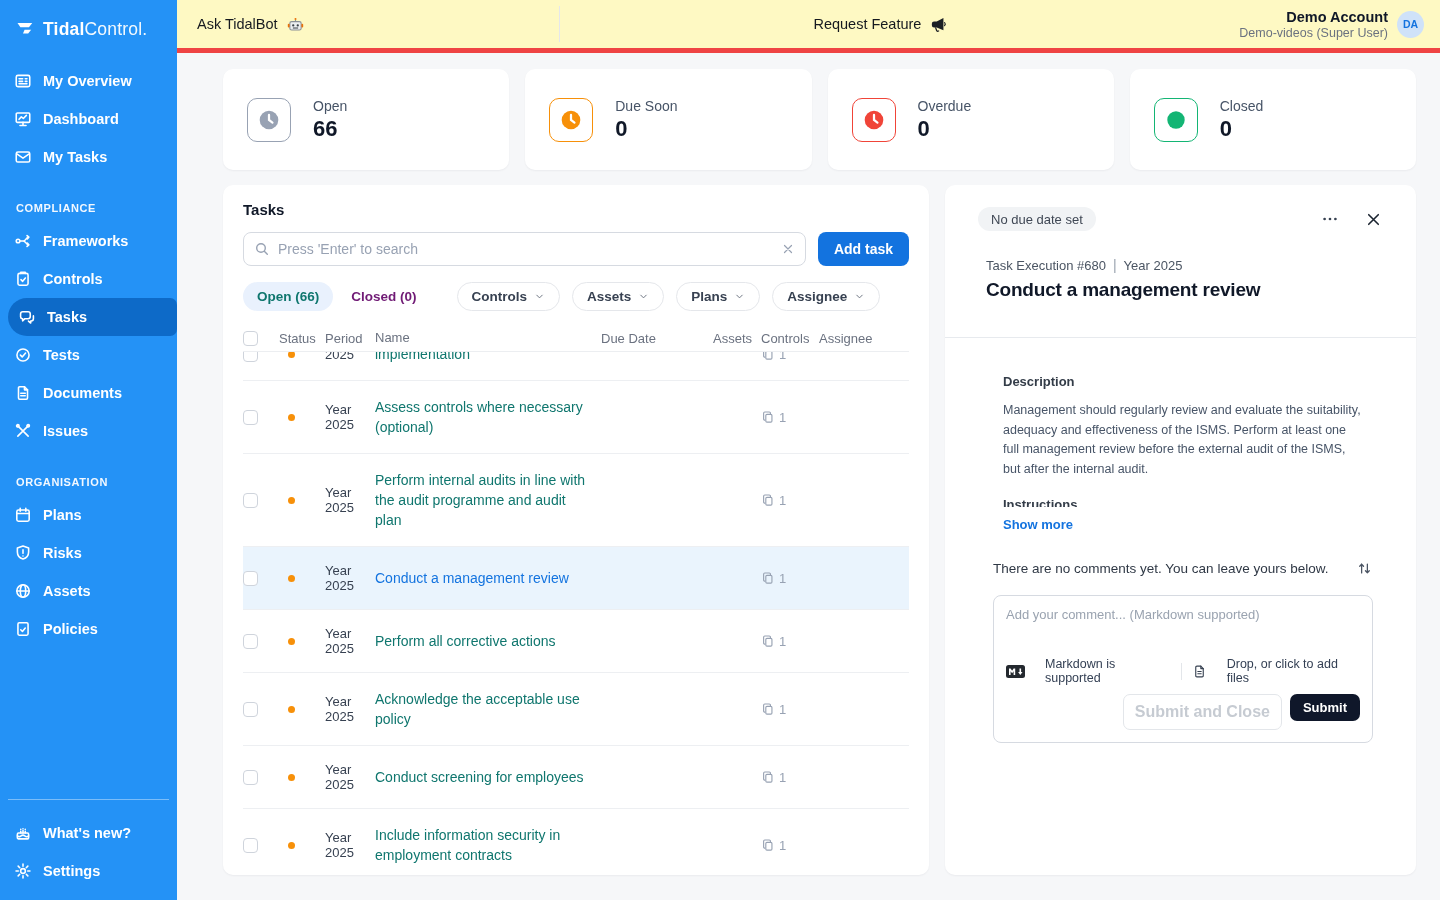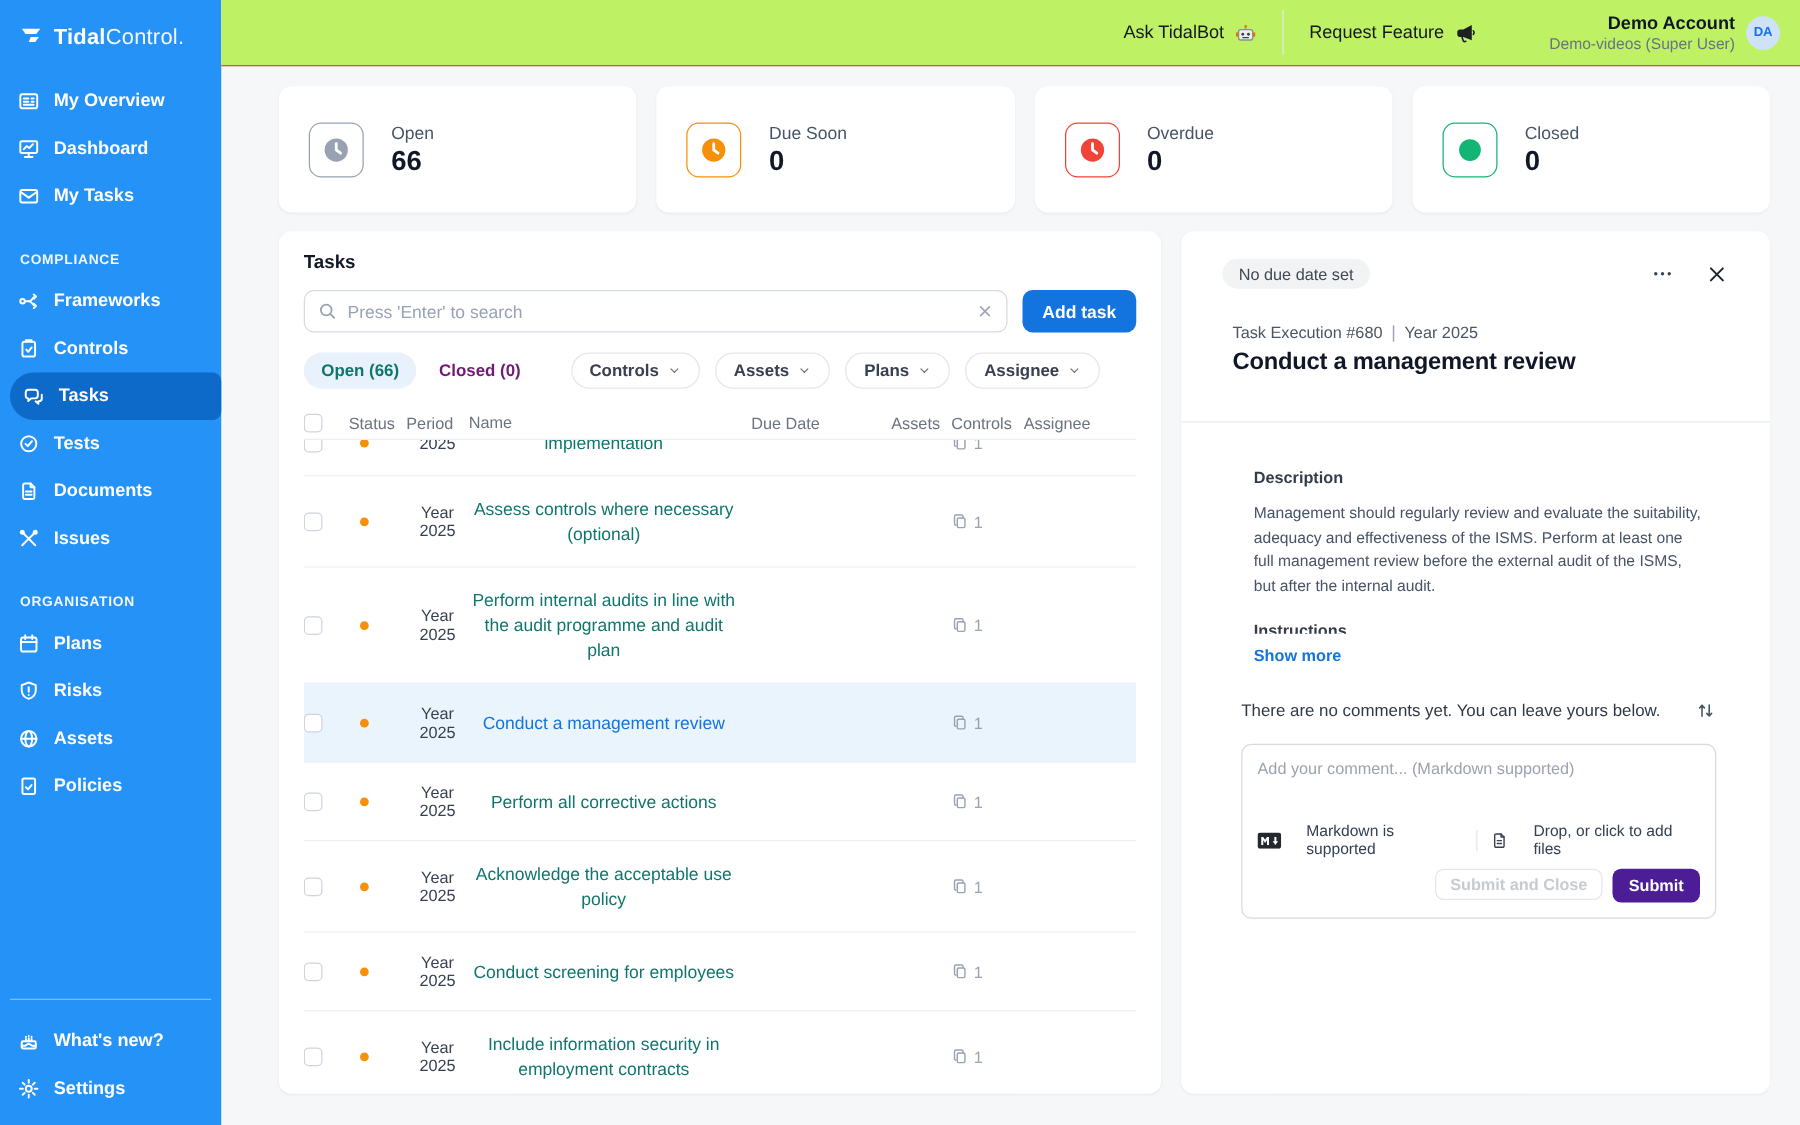--- a/index.html
+++ b/index.html
@@ -17,21 +17,21 @@
   .nav-item.active { background:#0D6AC8; border-radius:22px 8px 8px 22px; margin-left:8px; padding-left:10px; }
   .nav-ic { width:18px; height:18px; flex:0 0 18px; color:#fff; }
   .nav-ic svg { width:18px; height:18px; }
   .nav-section-title { font-size:11px; font-weight:700; letter-spacing:.6px; padding:0 16px; margin:26px 0 8px; color:#f2f8ff; }
   .nav-group.first { margin-top:8px; }
   .sidebar-spacer { flex:1; }
   .sidebar-divider { border-top:1px solid rgba(255,255,255,.4); margin:12px 8px 14px; }
 
   
   .main { flex:1; display:flex; flex-direction:column; min-width:0; }
-  .topbar { height:53px; background:#bef264; border-bottom:1px solid #ef4444; display:flex; align-items:center; justify-content:flex-end; padding:0 12px 0 0; }
+  .topbar { height:53px; background:#fef9c3; border-bottom:5px solid #ef4444; display:flex; align-items:center; justify-content:space-between; padding:0 12px 0 0; }
   .topbtn { display:flex; align-items:center; gap:8px; font-size:14.5px; color:#15191f; padding:0 20px; height:36px; cursor:pointer; }
   .top-divider { width:1px; height:36px; background:#E4E7EC; }
   .account { display:flex; align-items:center; gap:9px; margin-left:38px; cursor:pointer; padding-right:4px; }
   .account-text { text-align:right; }
   .account-name { font-size:14.5px; font-weight:700; color:#101828; }
   .account-sub { font-size:12.5px; color:#6b7280; margin-top:1px; }
   .avatar { width:27px; height:27px; border-radius:50%; background:#CFE2F9; color:#1373DF; font-size:10.5px; font-weight:700; display:flex; align-items:center; justify-content:center; }
 
   .content { flex:1; padding:16px 24px 0 26px; overflow:hidden;margin-left:20px; }
 
@@ -62,21 +62,21 @@
 
   
   .ttable { margin-top:14px; display:flex; flex-direction:column; flex:1; overflow:hidden; }
   .thead, .trow { display:flex; align-items:center; }
   .thead { height:27px; border-bottom:1px solid #ECEEF1; color:#6b7280; font-size:13px; }
   .c-cb { width:36px; } .c-status { width:46px; } .c-period { width:50px; font-size:13px; color:#374151; }
   .c-name { width:226px; font-size:14px; color:#0f766e; padding-right:10px; line-height:1.43; }
   .c-due { width:112px; } .c-assets { width:48px; } .c-controls { width:58px; display:flex; align-items:center; gap:4px; color:#98A2B3; font-size:13px; }
   .c-assignee { flex:1; }
   .thead .c-period, .thead .c-controls { color:#6b7280; font-size:13px; }
-  .table-body { overflow:hidden; flex:1;text-align:center; }
+  .table-body { overflow:hidden; flex:1; }
   .trow { border-bottom:1px solid #EDEFF2; padding:16px 0; cursor:pointer; }
   .trow.clipped { margin-top:-24px; }
   .trow.selected { background:#EAF4FD; }
   .trow.selected .c-name { color:#1373DF; }
   .cb { width:15px; height:15px; border:1.5px solid #CFD4DC; border-radius:4px; background:#fff; display:block; cursor:pointer; }
   .dot { width:7px; height:7px; border-radius:50%; background:#F79009; display:block; margin-left:9px; }
   .copy-ic svg { width:14px; height:14px; }
 
   
   .detail-panel { flex:1; background:#fff; border-radius:10px; box-shadow:0 1px 2px rgba(16,24,40,.05); padding:22px 34px 0 33px; display:flex; flex-direction:column; overflow:hidden; position:relative; }
@@ -100,22 +100,22 @@
   .comments-row { margin:28px 0 0 15px; width:380px; display:flex; align-items:center; justify-content:space-between; }
   .comments-text { font-size:13.5px; color:#2F3845; }
   .sort-btn { cursor:pointer; color:#4B5563; }
   .comment-box { margin:18px 0 0 15px; width:380px; border:1px solid #D6DAE1; border-radius:8px; padding:11px 12px 12px; }
   .comment-box textarea { width:100%; height:42px; border:none; outline:none; resize:none; font-family:inherit; font-size:13px; color:#101828; background:transparent; }
   .comment-box textarea::placeholder { color:#9AA3B0; }
   .hint-row { display:flex; align-items:center; gap:10px; margin-top:4px; }
   .hint { display:flex; align-items:center; gap:20px; font-size:12.5px; color:#344054; }
   .hint-divider { width:1px; height:17px; background:#E3E6EA; }
   .submit-row { display:flex; justify-content:flex-end; gap:8px; margin-top:9px; }
-  .btn-ghost-disabled { height:25px; padding:0 11px; background:#fff; border:1px solid #E3E6EA; border-radius:7px; color:#C6CBD2; font-size:13px; font-weight:600; font-family:inherit; cursor:default; }
-  .btn-blue-disabled { height:27px; padding:0 13px; background:#4c1d95; border:none; border-radius:7px; color:#fff; font-size:13px; font-weight:700; font-family:inherit; cursor:default; }
+  .btn-ghost-disabled { height:36px; padding:0 11px; background:#fff; border:1px solid #E3E6EA; border-radius:7px; color:#C6CBD2; font-size:16px; font-weight:600; font-family:inherit; cursor:default; }
+  .btn-blue-disabled { height:27px; padding:0 13px; background:#0f172a; border:none; border-radius:7px; color:#fff; font-size:13px; font-weight:700; font-family:inherit; cursor:default; }
 </style>
 </head>
 <body>
 
 <aside class="sidebar">
   <div class="logo">
     <span>
         <svg width="22" height="22" viewBox="0 0 20 20">
           <path d="M3.2 4.6h13.4l-3 3.8H5.8z" fill="#fff"></path>
           <path d="M9.6 10.6h6l-2.7 3.6H8.2z" fill="#fff"></path>

